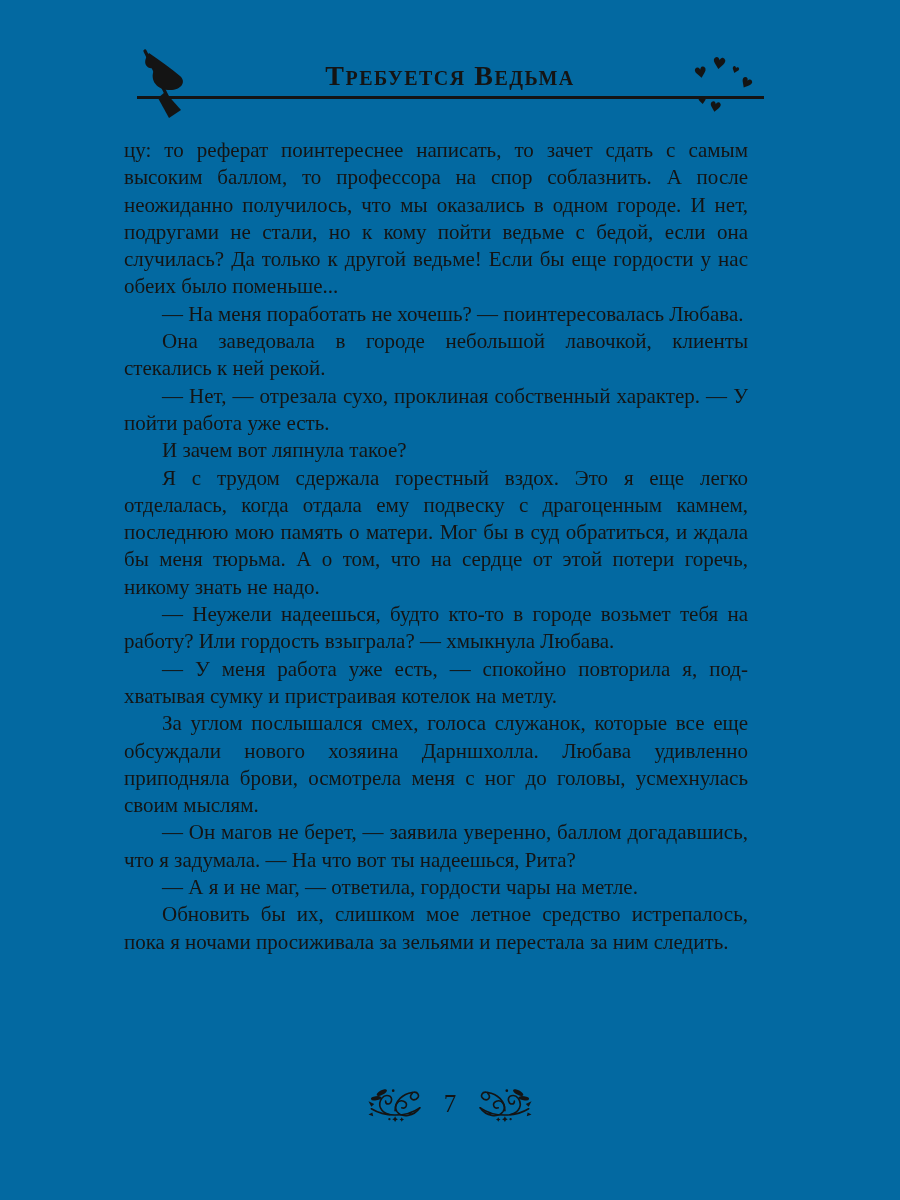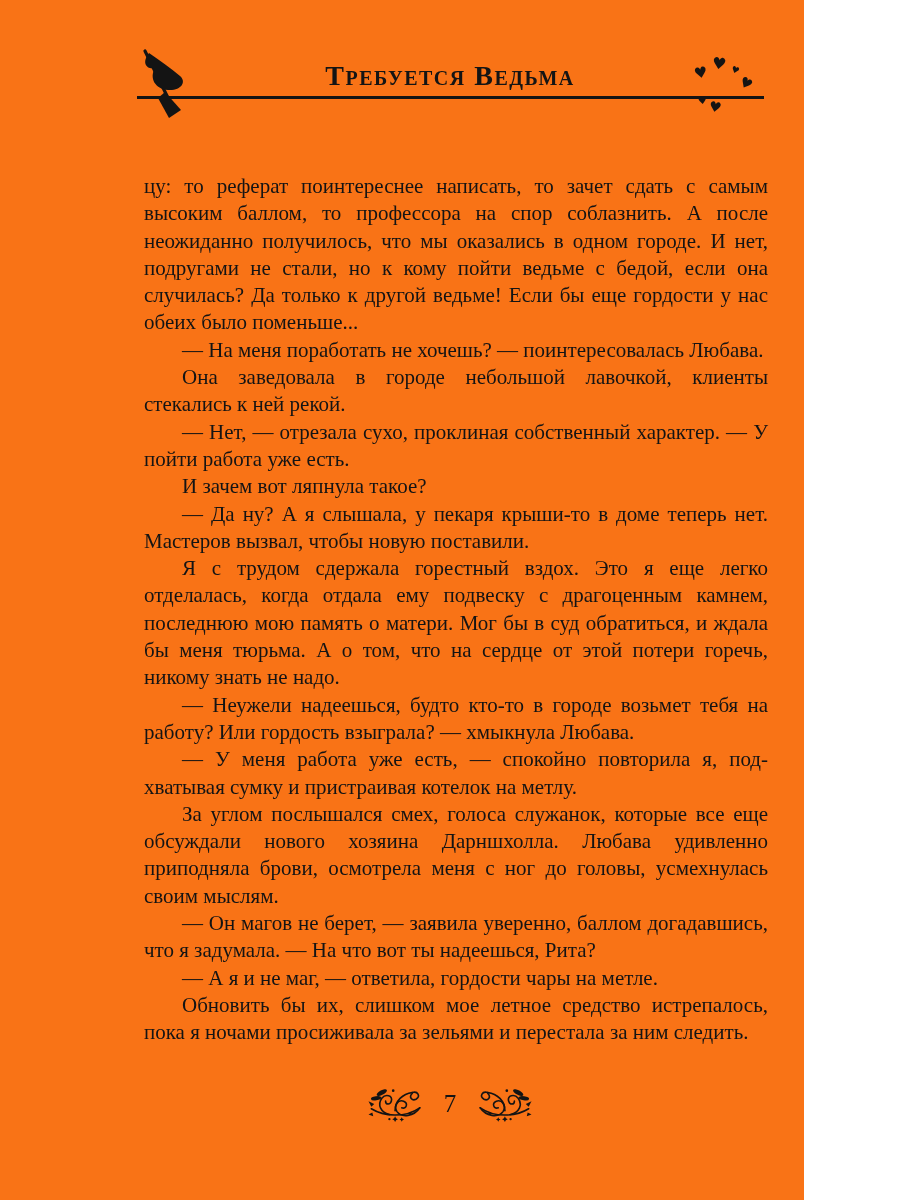--- a/index.html
+++ b/index.html
@@ -2,23 +2,23 @@
 <html><head>
 <meta charset="utf-8">
 <style>
   html, body {
     margin: 0;
     padding: 0;
     background: #ffffff;
   }
   .page {
     position: relative;
-    width: 804px;
+    width: 900px;
     height: 1200px;
-    background: #f97316;
+    background: #0369a1;
     color: #141414;
     font-family: "Liberation Serif", "DejaVu Serif", serif;
     overflow: hidden;
   }
 
   
   .page-header { position: absolute; top: 0; left: 0; width: 100%; height: 130px; }
   .header-rule {
     position: absolute; left: 137px; top: 96px;
     width: 627px; height: 3px; background: #141414;
@@ -38,24 +38,24 @@
   }
   .h1 { left: 6px;  top: 12px; font-size: 15px; transform: rotate(-10deg); }
   .h2 { left: 24px; top: 2px;  font-size: 16px; transform: rotate(8deg); }
   .h3 { left: 43px; top: 12px; font-size: 9px;  transform: rotate(20deg); }
   .h4 { left: 52px; top: 22px; font-size: 14px; transform: rotate(30deg); }
   .h5 { left: 10px; top: 42px; font-size: 10px; transform: rotate(-6deg); }
   .h6 { left: 21px; top: 46px; font-size: 14px; transform: rotate(10deg); }
 
   
   .page-body {
-    position: absolute; left: 144px; top: 137px; width: 624px;
+    position: absolute; left: 124px; top: 137px; width: 624px;
     font-size: 21px; line-height: 27.3px;
     text-align: justify;
-    hyphens: manual; margin-top: 36px; -webkit-hyphens: manual;
+    hyphens: manual; -webkit-hyphens: manual;
   }
   .para { margin: 0; text-indent: 38px; }
   .para.no-indent { text-indent: 0; }
 
   
   .page-footer {
     position: absolute; left: 0; top: 1080px; width: 900px; height: 48px;
     display: flex; justify-content: center; align-items: center; gap: 18px;
   }
   .page-number { font-size: 25px; color: #141414; }
@@ -89,21 +89,20 @@
 
     <div class="header-rule"></div>
   </header>
 
   <main class="page-body">
     <p class="para no-indent">цу: то реферат поинтереснее написать, то зачет сдать с самым высоким баллом, то профессора на спор соблазнить. А после неожиданно получилось, что мы оказались в одном городе. И нет, подругами не стали, но к кому пойти ведьме с бедой, если она случилась? Да только к другой ведьме! Если бы еще гордости у нас обеих было поменьше...</p>
     <p class="para">— На меня поработать не хочешь? — поинтересовалась Любава.</p>
     <p class="para">Она заведовала в городе небольшой лавочкой, клиенты стекались к ней рекой.</p>
     <p class="para">— Нет, — отрезала сухо, проклиная собственный харак­тер. — У пойти работа уже есть.</p>
     <p class="para">И зачем вот ляпнула такое?</p>
-    <p class="para">— Да ну? А я слышала, у пекаря крыши-то в доме теперь нет. Мастеров вызвал, чтобы новую поставили.</p>
     <p class="para">Я с трудом сдержала горестный вздох. Это я еще легко отделалась, когда отдала ему подвеску с драгоценным кам­нем, последнюю мою память о матери. Мог бы в суд обра­титься, и ждала бы меня тюрьма. А о том, что на сердце от этой потери горечь, никому знать не надо.</p>
     <p class="para">— Неужели надеешься, будто кто-то в городе возьмет тебя на работу? Или гордость взыграла? — хмыкнула Любава.</p>
     <p class="para">— У меня работа уже есть, — спокойно повторила я, под­хватывая сумку и пристраивая котелок на метлу.</p>
     <p class="para">За углом послышался смех, голоса служанок, которые все еще обсуждали нового хозяина Дарншхолла. Любава удив­ленно приподняла брови, осмотрела меня с ног до головы, усмехнулась своим мыслям.</p>
     <p class="para">— Он магов не берет, — заявила уверенно, баллом догадав­шись, что я задумала. — На что вот ты надеешься, Рита?</p>
     <p class="para">— А я и не маг, — ответила, гордости чары на метле.</p>
     <p class="para">Обновить бы их, слишком мое летное средство истрепа­лось, пока я ночами просиживала за зельями и перестала за ним следить.</p>
   </main>
 
   <footer class="page-footer">

